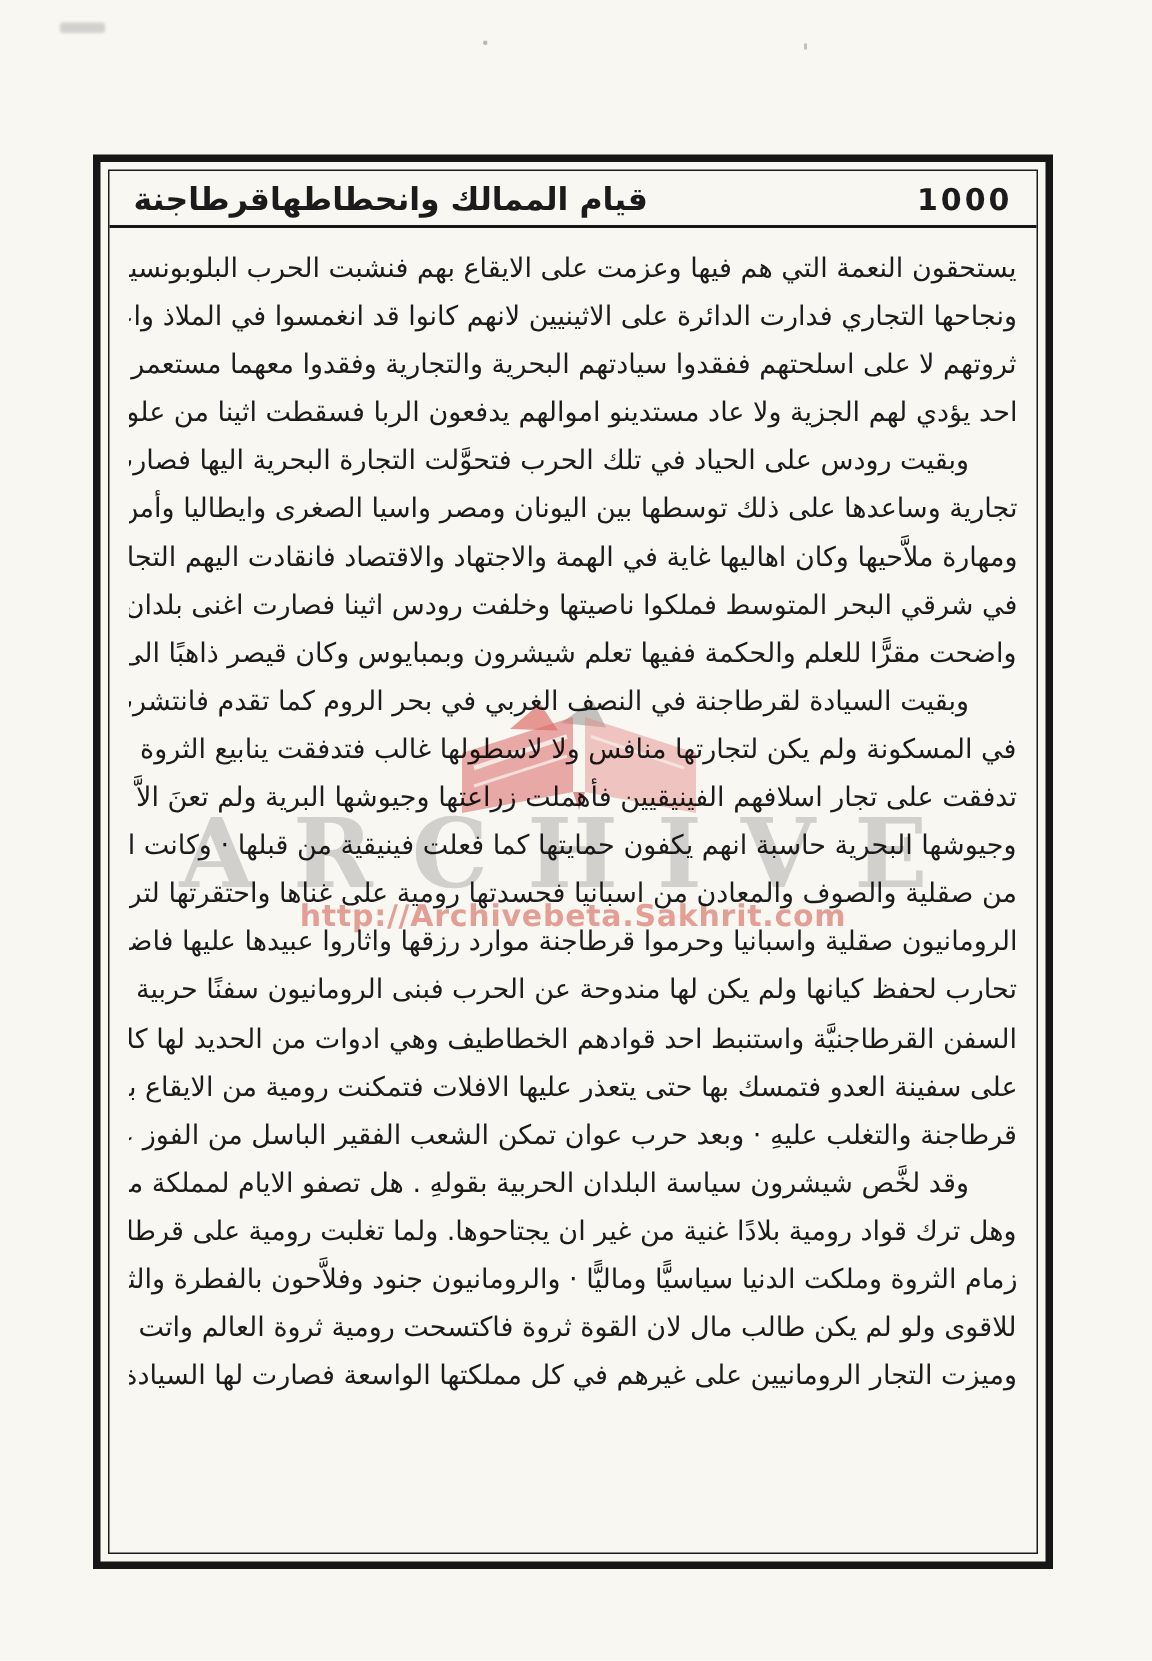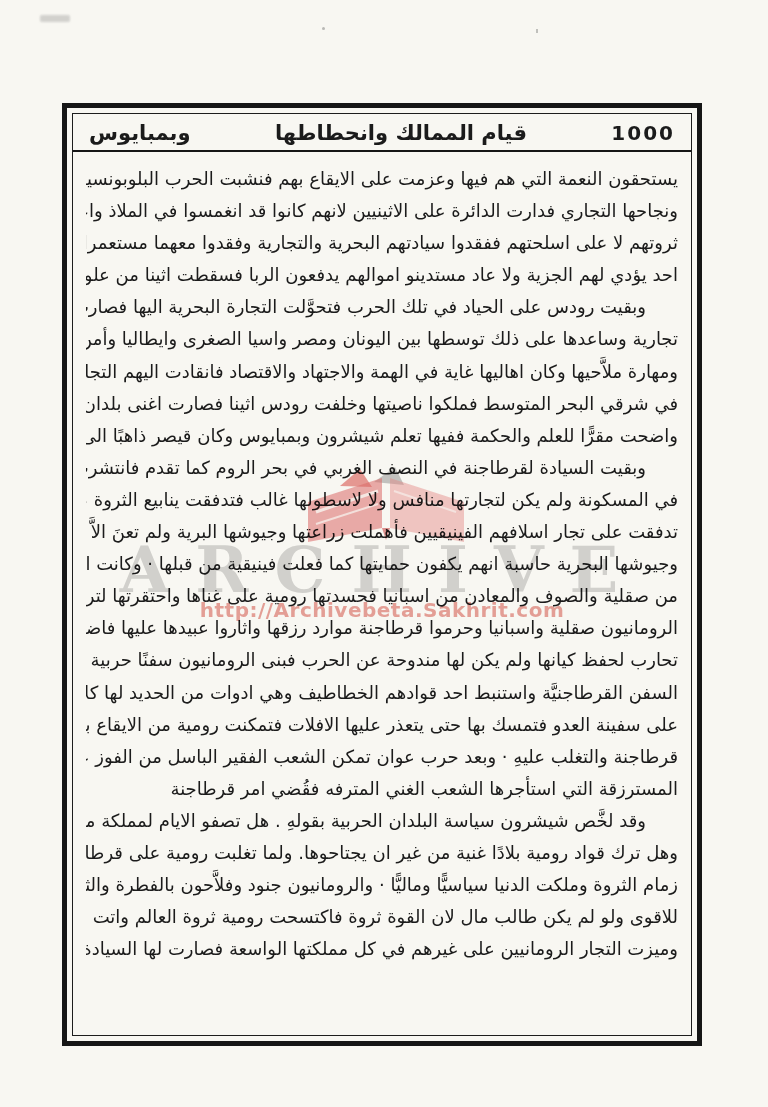--- a/index.html
+++ b/index.html
@@ -19,21 +19,21 @@
   }
   .inner-frame{
     position:absolute;inset:5px;border:1px solid #1d1d1d;
     display:flex;flex-direction:column;
   }
   .page-header{
     direction:rtl;display:flex;align-items:baseline;justify-content:space-between;
     padding:7px 16px 5px;border-bottom:2px solid #161616;
   }
   .page-number{font-size:20px;font-weight:bold;letter-spacing:2px;}
-  .doc-title{flex:1;text-align:center;font-size:21px;font-weight:bold;}
+  .doc-title{flex:1;text-align:left;font-size:21px;font-weight:bold;}
   .magazine-name{font-size:21px;font-weight:bold;}
 
   .body-text{
     direction:rtl;padding:11px 13px 0;font-size:18px;
   }
   .para{margin:0;}
   .tline{
     height:32.1px;line-height:32.1px;overflow:hidden;
     text-align:justify;text-align-last:justify;
     white-space:nowrap;
@@ -62,21 +62,21 @@
 <div class="scan-artifact"></div>
 <div class="dot1"></div>
 <div class="dot2"></div>
 
 <div class="page-frame">
   <div class="inner-frame">
 
     <div class="page-header">
       <span class="page-number">1000</span>
       <span class="doc-title">قيام الممالك وانحطاطها</span>
-      <span class="magazine-name">وبمبايوس</span>
+      <span class="magazine-name">قرطاجنة</span>
     </div>
 
     <div class="body-text">
 
     <div class="para">
           <div class="tline">يستحقون النعمة التي هم فيها وعزمت على الايقاع بهم فنشبت الحرب البلوبونسية غيرةً من اثينا</div>
           <div class="tline">ونجاحها التجاري فدارت الدائرة على الاثينيين لانهم كانوا قد انغمسوا في الملاذ واعتمدوا على</div>
           <div class="tline">ثروتهم لا على اسلحتهم ففقدوا سيادتهم البحرية والتجارية وفقدوا معهما مستعمراتهم ولم يعد</div>
           <div class="tline">احد يؤدي لهم الجزية ولا عاد مستدينو اموالهم يدفعون الربا فسقطت اثينا من علو مقامها</div>
         </div>
@@ -91,21 +91,20 @@
           <div class="tline indent">وبقيت السيادة لقرطاجنة في النصف الغربي في بحر الروم كما تقدم فانتشرت مصنوعاتها</div>
           <div class="tline">في المسكونة ولم يكن لتجارتها منافس ولا لاسطولها غالب فتدفقت ينابيع الثروة على تجارها كما</div>
           <div class="tline">تدفقت على تجار اسلافهم الفينيقيين فأهملت زراعتها وجيوشها البرية ولم تعنَ الاَّ بسفنها</div>
           <div class="tline">وجيوشها البحرية حاسبة انهم يكفون حمايتها كما فعلت فينيقية من قبلها · وكانت الحنطة تأتيها</div>
           <div class="tline">من صقلية والصوف والمعادن من اسبانيا فحسدتها رومية على غناها واحتقرتها لترفُّه اهلها · وغزا</div>
           <div class="tline">الرومانيون صقلية واسبانيا وحرموا قرطاجنة موارد رزقها واثاروا عبيدها عليها فاضطرت ان</div>
           <div class="tline">تحارب لحفظ كيانها ولم يكن لها مندوحة عن الحرب فبنى الرومانيون سفنًا حربية على مثال</div>
           <div class="tline">السفن القرطاجنيَّة واستنبط احد قوادهم الخطاطيف وهي ادوات من الحديد لها كلاليب تلقى</div>
           <div class="tline">على سفينة العدو فتمسك بها حتى يتعذر عليها الافلات فتمكنت رومية من الايقاع باسطولــــ</div>
           <div class="tline">قرطاجنة والتغلب عليهِ · وبعد حرب عوان تمكن الشعب الفقير الباسل من الفوز على الجنود</div>
-          <div class="tline lastline">المسترزقة التي استأجرها الشعب الغني المترفه فقُضي امر قرطاجنة</div>
         </div>
         <div class="para">
           <div class="tline indent">وقد لخَّص شيشرون سياسة البلدان الحربية بقولهِ . هل تصفو الايام لمملكة معروفة بالغنى</div>
           <div class="tline">وهل ترك قواد رومية بلادًا غنية من غير ان يجتاحوها. ولما تغلبت رومية على قرطاجنة امتلكت</div>
           <div class="tline">زمام الثروة وملكت الدنيا سياسيًّا وماليًّا · والرومانيون جنود وفلاَّحون بالفطرة والثروة تنقاد</div>
           <div class="tline">للاقوى ولو لم يكن طالب مال لان القوة ثروة فاكتسحت رومية ثروة العالم واتت بها الى ايطاليا</div>
           <div class="tline">وميزت التجار الرومانيين على غيرهم في كل مملكتها الواسعة فصارت لها السيادة البحرية والتجارية</div>
         </div>
       </div>
 

